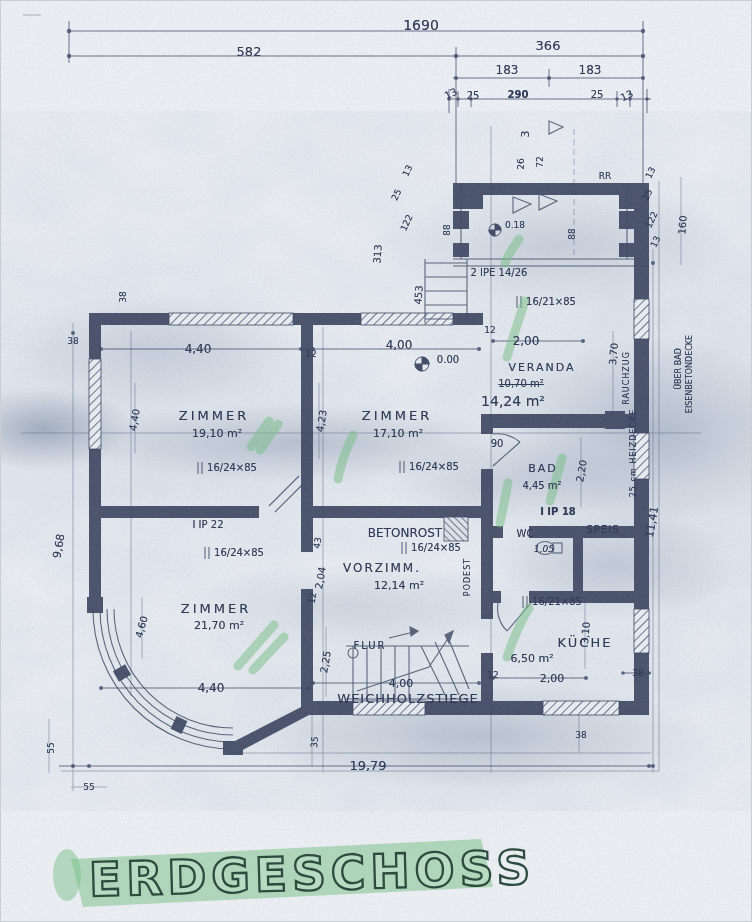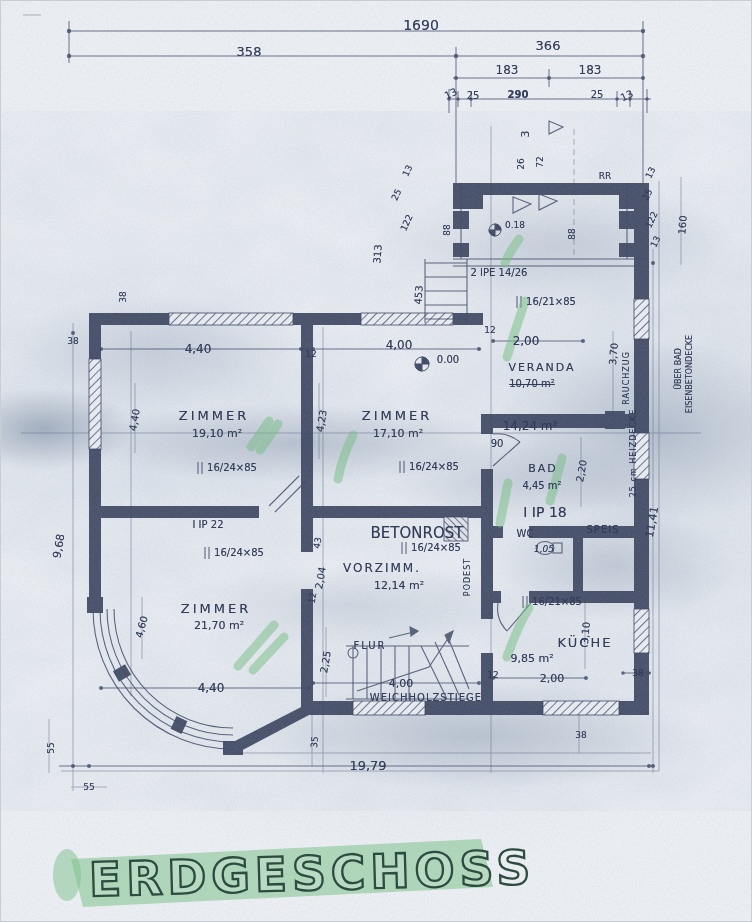--- a/index.html
+++ b/index.html
@@ -295,21 +295,21 @@
     <g>
       <path d="M 70,858 L 480,838 L 492,886 L 82,906 Z" fill="#7cc487" opacity="0.55"></path>
       <ellipse cx="66" cy="874" rx="14" ry="26" fill="#7cc487" opacity="0.5"></ellipse>
     </g>
 
     <rect x="0" y="0" width="752" height="922" filter="url(#grain)" opacity="0.5"></rect>
   </svg>
 
   <div id="labels">
       <span class="lbl" style="left: 420px; top: 24px; font-size: 14px; transform: translate(-50%, -50%) rotate(0deg);">1690</span>
-      <span class="lbl" style="left: 248px; top: 50px; font-size: 13px; transform: translate(-50%, -50%) rotate(0deg);">358</span>
+      <span class="lbl" style="left: 248px; top: 50px; font-size: 13px; transform: translate(-50%, -50%) rotate(0deg);">582</span>
       <span class="lbl" style="left: 547px; top: 44px; font-size: 13px; transform: translate(-50%, -50%) rotate(0deg);">366</span>
       <span class="lbl" style="left: 506px; top: 69px; font-size: 12px; transform: translate(-50%, -50%) rotate(0deg);">183</span>
       <span class="lbl" style="left: 589px; top: 69px; font-size: 12px; transform: translate(-50%, -50%) rotate(0deg);">183</span>
       <span class="lbl" style="left: 450px; top: 93px; font-size: 10px; transform: translate(-50%, -50%) rotate(-25deg);">13</span>
       <span class="lbl" style="left: 472px; top: 95px; font-size: 10px; transform: translate(-50%, -50%) rotate(0deg);">25</span>
       <span class="lbl" style="left: 517px; top: 94px; font-size: 10px; transform: translate(-50%, -50%) rotate(0deg); font-weight: bold;">290</span>
       <span class="lbl" style="left: 596px; top: 94px; font-size: 10px; transform: translate(-50%, -50%) rotate(0deg);">25</span>
       <span class="lbl" style="left: 626px; top: 95px; font-size: 10px; transform: translate(-50%, -50%) rotate(-25deg);">13</span>
       <span class="lbl" style="left: 524px; top: 133px; font-size: 11px; transform: translate(-50%, -50%) rotate(-90deg);">3</span>
       <span class="lbl" style="left: 520px; top: 163px; font-size: 9px; transform: translate(-50%, -50%) rotate(-90deg);">26</span>
@@ -326,68 +326,68 @@
       <span class="lbl" style="left: 647px; top: 194px; font-size: 9px; transform: translate(-50%, -50%) rotate(-65deg);">25</span>
       <span class="lbl" style="left: 651px; top: 219px; font-size: 9px; transform: translate(-50%, -50%) rotate(-65deg);">122</span>
       <span class="lbl" style="left: 655px; top: 241px; font-size: 9px; transform: translate(-50%, -50%) rotate(-65deg);">13</span>
       <span class="lbl" style="left: 682px; top: 224px; font-size: 10px; transform: translate(-50%, -50%) rotate(-85deg);">160</span>
       <span class="lbl" style="left: 514px; top: 224px; font-size: 9px; transform: translate(-50%, -50%) rotate(0deg);">0.18</span>
       <span class="lbl" style="left: 498px; top: 272px; font-size: 10px; transform: translate(-50%, -50%) rotate(0deg);">2 IPE 14/26</span>
       <span class="lbl" style="left: 550px; top: 301px; font-size: 10px; transform: translate(-50%, -50%) rotate(0deg);">16/21×85</span>
       <span class="lbl" style="left: 489px; top: 329px; font-size: 9px; transform: translate(-50%, -50%) rotate(0deg);">12</span>
       <span class="lbl" style="left: 525px; top: 340px; font-size: 12px; transform: translate(-50%, -50%) rotate(0deg);">2,00</span>
       <span class="lbl" style="left: 541px; top: 366px; font-size: 11px; letter-spacing: 2px; transform: translate(-50%, -50%) rotate(0deg);">VERANDA</span>
-      <span class="lbl strike" style="left: 531px; top: 383px; font-size: 10px; transform: translate(-50%, -50%) rotate(0deg); text-align: right;">10,70 m²</span>
-      <span class="lbl" style="left: 529px; top: 400px; font-size: 12px; transform: translate(-50%, -50%) rotate(0deg); margin-top: 25px;">14,24 m²</span>
+      <span class="lbl strike" style="left: 520px; top: 383px; font-size: 10px; transform: translate(-50%, -50%) rotate(0deg); text-align: right;">10,70 m²</span>
+      <span class="lbl" style="left: 512px; top: 400px; font-size: 14px; transform: translate(-50%, -50%) rotate(0deg);">14,24 m²</span>
       <span class="lbl" style="left: 613px; top: 353px; font-size: 10px; transform: translate(-50%, -50%) rotate(-85deg);">3,70</span>
       <span class="lbl" style="left: 398px; top: 344px; font-size: 12px; transform: translate(-50%, -50%) rotate(0deg);">4,00</span>
       <span class="lbl" style="left: 447px; top: 359px; font-size: 10px; transform: translate(-50%, -50%) rotate(0deg);">0.00</span>
       <span class="lbl" style="left: 197px; top: 348px; font-size: 12px; transform: translate(-50%, -50%) rotate(0deg);">4,40</span>
       <span class="lbl" style="left: 310px; top: 353px; font-size: 9px; transform: translate(-50%, -50%) rotate(0deg);">12</span>
       <span class="lbl" style="left: 122px; top: 296px; font-size: 9px; transform: translate(-50%, -50%) rotate(-90deg);">38</span>
       <span class="lbl" style="left: 72px; top: 340px; font-size: 9px; transform: translate(-50%, -50%) rotate(0deg);">38</span>
       <span class="lbl" style="left: 213px; top: 414px; font-size: 13px; letter-spacing: 3px; transform: translate(-50%, -50%) rotate(0deg);">ZIMMER</span>
       <span class="lbl" style="left: 216px; top: 432px; font-size: 11px; transform: translate(-50%, -50%) rotate(0deg);">19,10 m²</span>
       <span class="lbl" style="left: 231px; top: 467px; font-size: 10px; transform: translate(-50%, -50%) rotate(0deg);">16/24×85</span>
       <span class="lbl" style="left: 134px; top: 419px; font-size: 10px; transform: translate(-50%, -50%) rotate(-80deg);">4,40</span>
       <span class="lbl" style="left: 321px; top: 420px; font-size: 10px; transform: translate(-50%, -50%) rotate(-80deg);">4,23</span>
       <span class="lbl" style="left: 396px; top: 414px; font-size: 13px; letter-spacing: 3px; transform: translate(-50%, -50%) rotate(0deg);">ZIMMER</span>
       <span class="lbl" style="left: 397px; top: 432px; font-size: 11px; transform: translate(-50%, -50%) rotate(0deg);">17,10 m²</span>
       <span class="lbl" style="left: 433px; top: 466px; font-size: 10px; transform: translate(-50%, -50%) rotate(0deg);">16/24×85</span>
       <span class="lbl" style="left: 207px; top: 524px; font-size: 10px; transform: translate(-50%, -50%) rotate(0deg);">I IP 22</span>
       <span class="lbl" style="left: 238px; top: 552px; font-size: 10px; transform: translate(-50%, -50%) rotate(0deg);">16/24×85</span>
-      <span class="lbl" style="left: 416px; top: 532px; font-size: 15px; transform: translate(-50%, -50%) rotate(0deg);">BETONROST</span>
+      <span class="lbl" style="left: 404px; top: 532px; font-size: 12px; transform: translate(-50%, -50%) rotate(0deg);">BETONROST</span>
       <span class="lbl" style="left: 435px; top: 547px; font-size: 10px; transform: translate(-50%, -50%) rotate(0deg);">16/24×85</span>
       <span class="lbl" style="left: 381px; top: 567px; font-size: 12px; letter-spacing: 2px; transform: translate(-50%, -50%) rotate(0deg);">VORZIMM.</span>
       <span class="lbl" style="left: 398px; top: 584px; font-size: 11px; transform: translate(-50%, -50%) rotate(0deg);">12,14 m²</span>
       <span class="lbl" style="left: 317px; top: 542px; font-size: 9px; transform: translate(-50%, -50%) rotate(-80deg);">43</span>
       <span class="lbl" style="left: 320px; top: 577px; font-size: 10px; transform: translate(-50%, -50%) rotate(-80deg);">2,04</span>
       <span class="lbl" style="left: 312px; top: 597px; font-size: 9px; transform: translate(-50%, -50%) rotate(-80deg);">12</span>
       <span class="lbl" style="left: 467px; top: 576px; font-size: 8px; letter-spacing: 1px; transform: translate(-50%, -50%) rotate(-90deg);">PODEST</span>
       <span class="lbl" style="left: 496px; top: 443px; font-size: 10px; transform: translate(-50%, -50%) rotate(0deg);">90</span>
       <span class="lbl" style="left: 542px; top: 467px; font-size: 11px; letter-spacing: 2px; transform: translate(-50%, -50%) rotate(0deg);">BAD</span>
       <span class="lbl" style="left: 541px; top: 485px; font-size: 10px; transform: translate(-50%, -50%) rotate(0deg);">4,45 m²</span>
       <span class="lbl" style="left: 581px; top: 470px; font-size: 10px; transform: translate(-50%, -50%) rotate(-80deg);">2,20</span>
-      <span class="lbl" style="left: 544px; top: 511px; font-size: 14px; transform: translate(-50%, -50%) rotate(0deg);">I IP 18</span>
+      <span class="lbl" style="left: 557px; top: 511px; font-size: 10px; transform: translate(-50%, -50%) rotate(0deg); font-weight: bold;">I IP 18</span>
       <span class="lbl" style="left: 524px; top: 533px; font-size: 10px; transform: translate(-50%, -50%) rotate(0deg);">WC</span>
       <span class="lbl" style="left: 543px; top: 548px; font-size: 9px; transform: translate(-50%, -50%) rotate(0deg); font-style: italic;">1,05</span>
       <span class="lbl" style="left: 602px; top: 529px; font-size: 10px; letter-spacing: 1px; transform: translate(-50%, -50%) rotate(0deg);">SPEIS</span>
       <span class="lbl" style="left: 215px; top: 607px; font-size: 13px; letter-spacing: 3px; transform: translate(-50%, -50%) rotate(0deg);">ZIMMER</span>
       <span class="lbl" style="left: 218px; top: 624px; font-size: 11px; transform: translate(-50%, -50%) rotate(0deg);">21,70 m²</span>
       <span class="lbl" style="left: 141px; top: 626px; font-size: 10px; transform: translate(-50%, -50%) rotate(-75deg);">4,60</span>
       <span class="lbl" style="left: 210px; top: 687px; font-size: 12px; transform: translate(-50%, -50%) rotate(0deg);">4,40</span>
       <span class="lbl" style="left: 58px; top: 545px; font-size: 11px; transform: translate(-50%, -50%) rotate(-80deg);">9,68</span>
       <span class="lbl" style="left: 325px; top: 661px; font-size: 10px; transform: translate(-50%, -50%) rotate(-80deg);">2,25</span>
       <span class="lbl" style="left: 369px; top: 645px; font-size: 10px; letter-spacing: 2px; transform: translate(-50%, -50%) rotate(0deg);">FLUR</span>
       <span class="lbl" style="left: 400px; top: 682px; font-size: 11px; transform: translate(-50%, -50%) rotate(0deg);">4,00</span>
-      <span class="lbl" style="left: 407px; top: 697px; font-size: 10px; letter-spacing: 1px; transform: translate(-50%, -50%) rotate(0deg); margin-left: 18px;">WEICHHOLZSTIEGE</span>
+      <span class="lbl" style="left: 407px; top: 697px; font-size: 13px; letter-spacing: 1px; transform: translate(-50%, -50%) rotate(0deg);">WEICHHOLZSTIEGE</span>
       <span class="lbl" style="left: 492px; top: 674px; font-size: 9px; transform: translate(-50%, -50%) rotate(0deg);">12</span>
       <span class="lbl" style="left: 556px; top: 601px; font-size: 10px; transform: translate(-50%, -50%) rotate(0deg);">16/21×85</span>
       <span class="lbl" style="left: 562px; top: 641px; font-size: 13px; letter-spacing: 2px; transform: translate(-50%, -50%) rotate(0deg); margin-left: 22px;">KÜCHE</span>
-      <span class="lbl" style="left: 531px; top: 657px; font-size: 11px; transform: translate(-50%, -50%) rotate(0deg);">9,85 m²</span>
+      <span class="lbl" style="left: 531px; top: 657px; font-size: 11px; transform: translate(-50%, -50%) rotate(0deg);">6,50 m²</span>
       <span class="lbl" style="left: 585px; top: 632px; font-size: 10px; transform: translate(-50%, -50%) rotate(-85deg);">3,10</span>
       <span class="lbl" style="left: 551px; top: 677px; font-size: 11px; transform: translate(-50%, -50%) rotate(0deg);">2,00</span>
       <span class="lbl" style="left: 637px; top: 672px; font-size: 9px; transform: translate(-50%, -50%) rotate(0deg);">38</span>
       <span class="lbl" style="left: 580px; top: 734px; font-size: 9px; transform: translate(-50%, -50%) rotate(0deg);">38</span>
       <span class="lbl" style="left: 367px; top: 764px; font-size: 13px; transform: translate(-50%, -50%) rotate(0deg);">19,79</span>
       <span class="lbl" style="left: 314px; top: 741px; font-size: 9px; transform: translate(-50%, -50%) rotate(-85deg);">35</span>
       <span class="lbl" style="left: 50px; top: 747px; font-size: 9px; transform: translate(-50%, -50%) rotate(-90deg);">55</span>
       <span class="lbl" style="left: 88px; top: 786px; font-size: 9px; transform: translate(-50%, -50%) rotate(0deg);">55</span>
       <span class="lbl" style="left: 651px; top: 521px; font-size: 11px; transform: translate(-50%, -50%) rotate(-80deg);">11,41</span>
       <span class="lbl" style="left: 626px; top: 377px; font-size: 8px; letter-spacing: 1px; transform: translate(-50%, -50%) rotate(-90deg);">RAUCHZUG</span>

